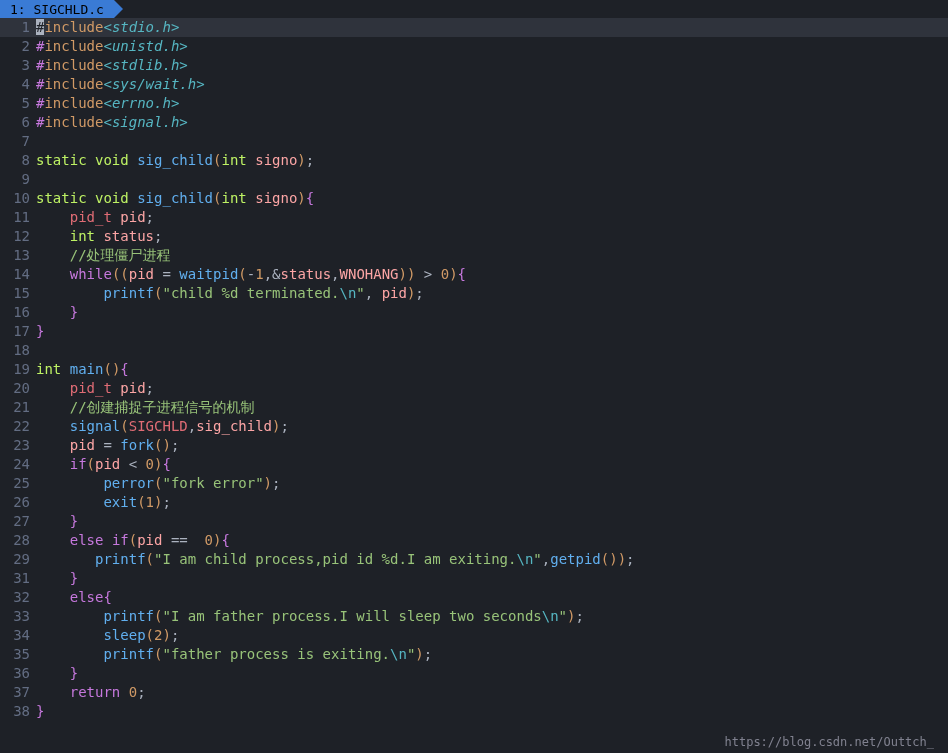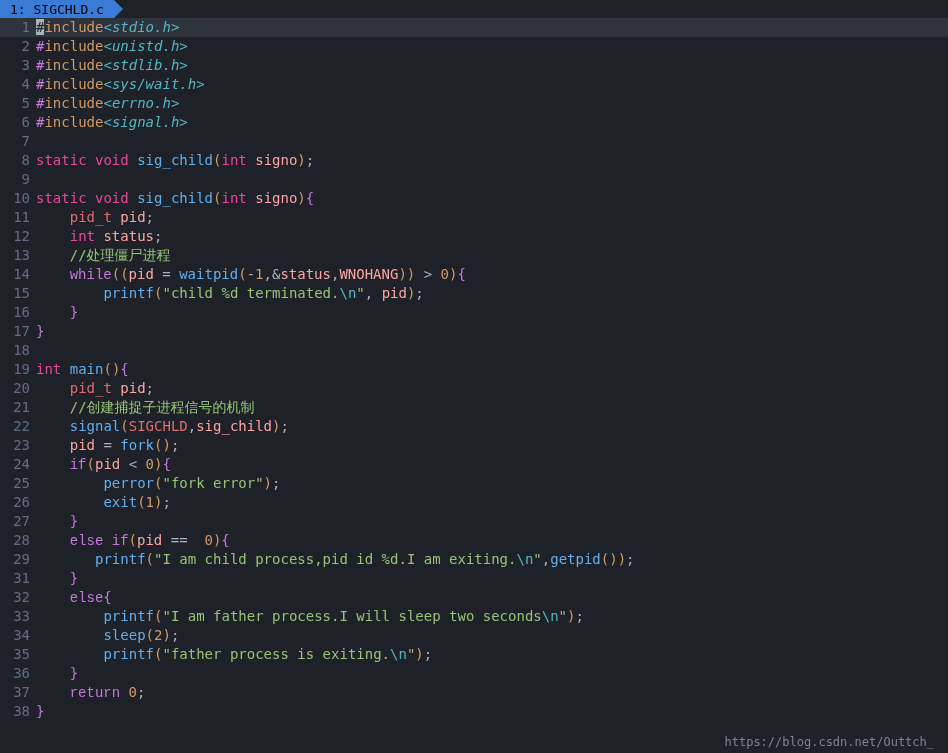--- a/index.html
+++ b/index.html
@@ -64,22 +64,22 @@
   .code {
     flex: 1;
   }
   .cursor {
     background: #abb2bf;
     color: #1e2127;
   }
   .kw-pp   { color: #c678dd; } 
   .kw-inc  { color: #d19a66; } 
   .hdr     { color: #56b6c2; font-style: italic; } 
-  .kw-type { color: #ec4899; } 
-  .kw-ctrl { color: #c678dd; font-family: Liberation Mono, monospace; } 
+  .kw-type { color: #bef264; } 
+  .kw-ctrl { color: #c678dd; } 
   .fn      { color: #61afef; } 
   .id      { color: #e06c75; } 
   .num     { color: #d19a66; }
   .str     { color: #98c379; }
   .esc     { color: #56b6c2; }
   .cmt-g   { color: #98c379; }
   .op      { color: #abb2bf; }
   .paren   { color: #d19a66; }
   .brace   { color: #c678dd; }
   .plain   { color: #fca5a5; }

